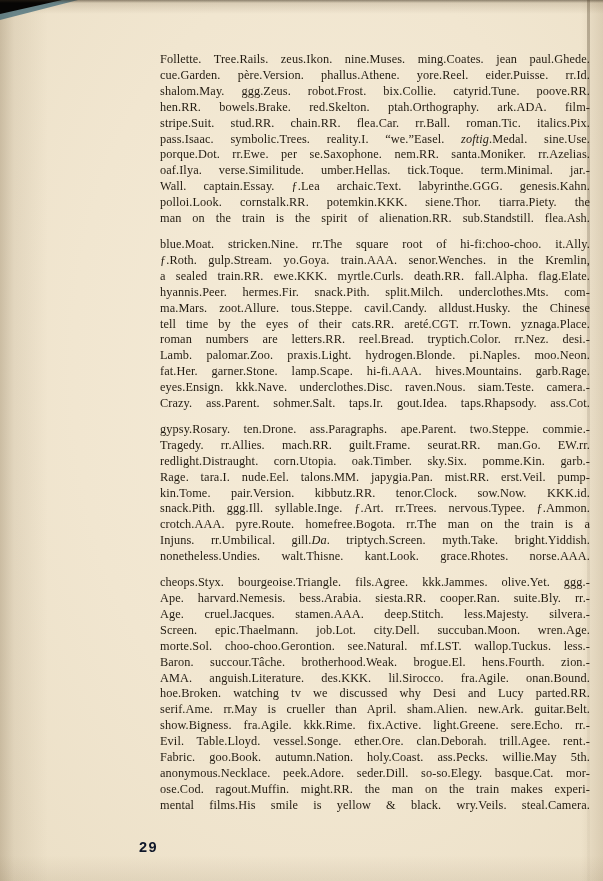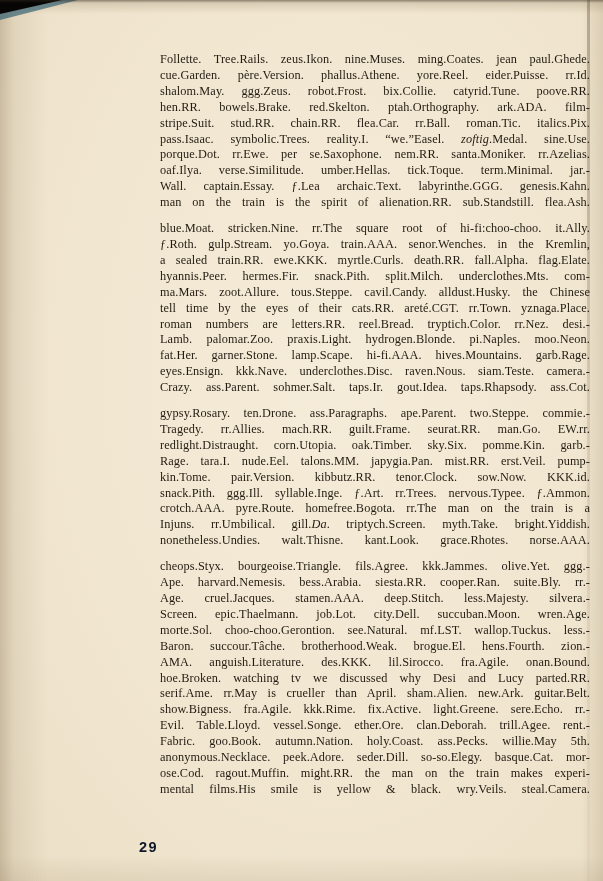--- a/index.html
+++ b/index.html
@@ -89,20 +89,21 @@
     <div class="para">
       <div class="line"><span>Follette. Tree.Rails. zeus.Ikon. nine.Muses. ming.Coates. jean paul.Ghede.</span></div>
       <div class="line"><span>cue.Garden. père.Version. phallus.Athene. yore.Reel. eider.Puisse. rr.Id.</span></div>
       <div class="line"><span>shalom.May. ggg.Zeus. robot.Frost. bix.Collie. catyrid.Tune. poove.RR.</span></div>
       <div class="line"><span>hen.RR. bowels.Brake. red.Skelton. ptah.Orthography. ark.ADA. film-</span></div>
       <div class="line"><span>stripe.Suit. stud.RR. chain.RR. flea.Car. rr.Ball. roman.Tic. italics.Pix.</span></div>
       <div class="line"><span>pass.Isaac. symbolic.Trees. reality.I. “we.”Easel. </span><i>zoftig</i><span>.Medal. sine.Use.</span></div>
       <div class="line"><span>porque.Dot. rr.Ewe. per se.Saxophone. nem.RR. santa.Moniker. rr.Azelias.</span></div>
       <div class="line"><span>oaf.Ilya. verse.Similitude. umber.Hellas. tick.Toque. term.Minimal. jar.-</span></div>
       <div class="line"><span>Wall. captain.Essay. ƒ.Lea archaic.Text. labyrinthe.GGG. genesis.Kahn.</span></div>
+      <div class="line"><span>polloi.Look. cornstalk.RR. potemkin.KKK. siene.Thor. tiarra.Piety. the</span></div>
       <div class="line"><span>man on the train is the spirit of alienation.RR. sub.Standstill. flea.Ash.</span></div>
     </div>
     <div class="para">
       <div class="line"><span>blue.Moat. stricken.Nine. rr.The square root of hi-fi:choo-choo. it.Ally.</span></div>
       <div class="line"><span>ƒ.Roth. gulp.Stream. yo.Goya. train.AAA. senor.Wenches. in the Kremlin,</span></div>
       <div class="line"><span>a sealed train.RR. ewe.KKK. myrtle.Curls. death.RR. fall.Alpha. flag.Elate.</span></div>
       <div class="line"><span>hyannis.Peer. hermes.Fir. snack.Pith. split.Milch. underclothes.Mts. com-</span></div>
       <div class="line"><span>ma.Mars. zoot.Allure. tous.Steppe. cavil.Candy. alldust.Husky. the Chinese</span></div>
       <div class="line"><span>tell time by the eyes of their cats.RR. areté.CGT. rr.Town. yznaga.Place.</span></div>
       <div class="line"><span>roman numbers are letters.RR. reel.Bread. tryptich.Color. rr.Nez. desi.-</span></div>

